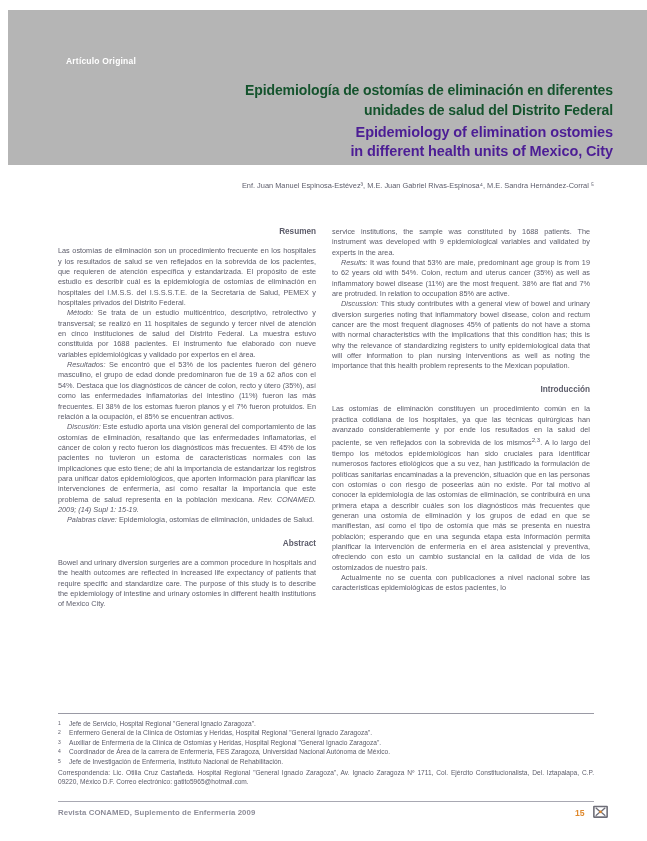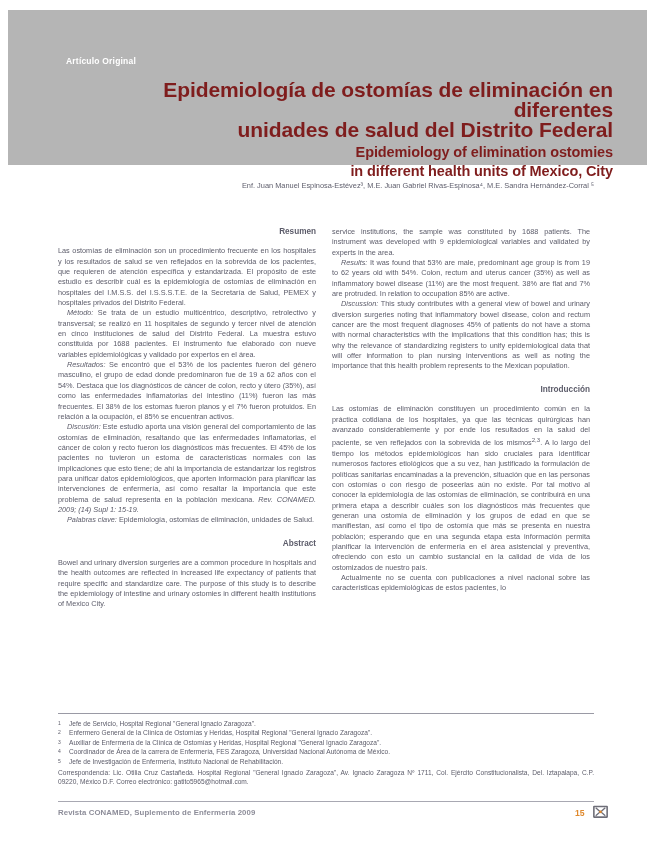--- a/index.html
+++ b/index.html
@@ -41,31 +41,31 @@
     letter-spacing: 0.2px;
   }
   .title-block {
     position: absolute;
     right: 42px;
     top: 70px;
     width: 460px;
     text-align: right;
   }
   .title-es {
-    font-size: 21px;
-    font-weight: bold;
-    color: #7f1d1d;
+    font-size: 14px;
+    font-weight: bold;
+    color: #14532d;
     line-height: 20px;
     letter-spacing: -0.1px;
   }
   .title-en {
     margin-top: 3px;
     font-size: 14.5px;
     font-weight: bold;
-    color: #7f1d1d;
+    color: #4c1d95;
     line-height: 19px;
     letter-spacing: -0.1px;
   }
 
   
   .authors {
     position: absolute;
     left: 58px;
     top: 180px;
     width: 536px;

